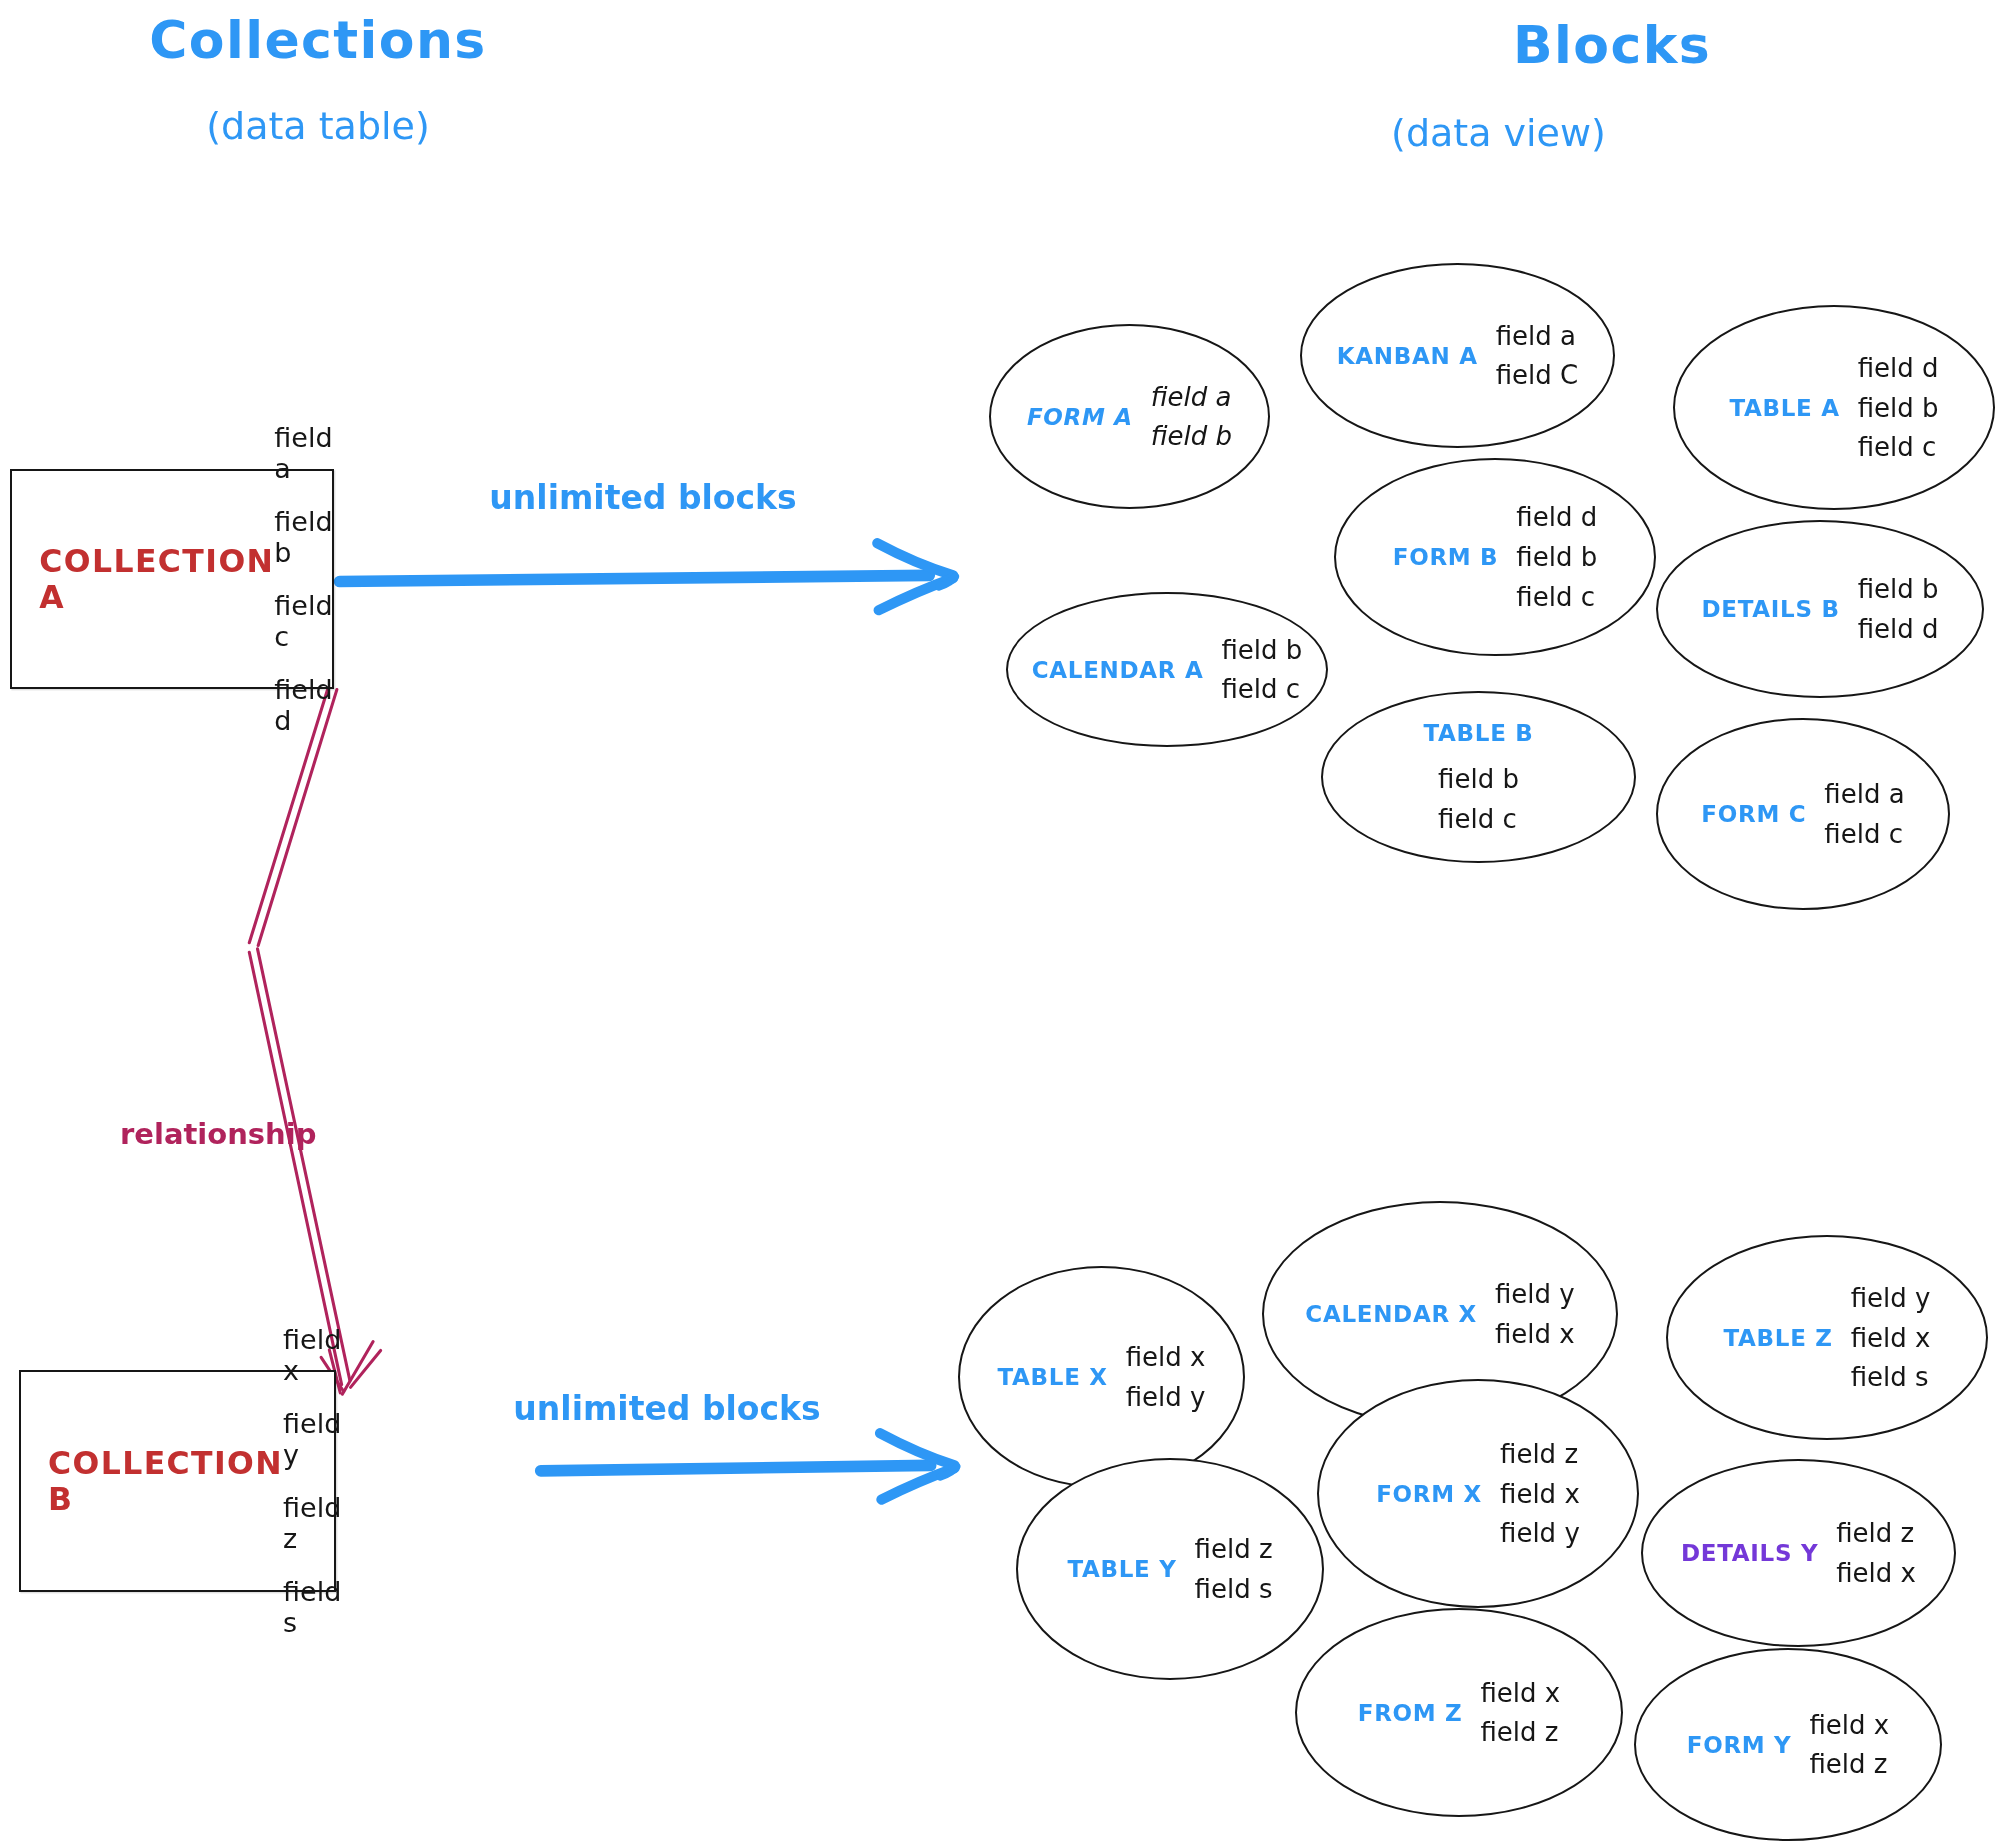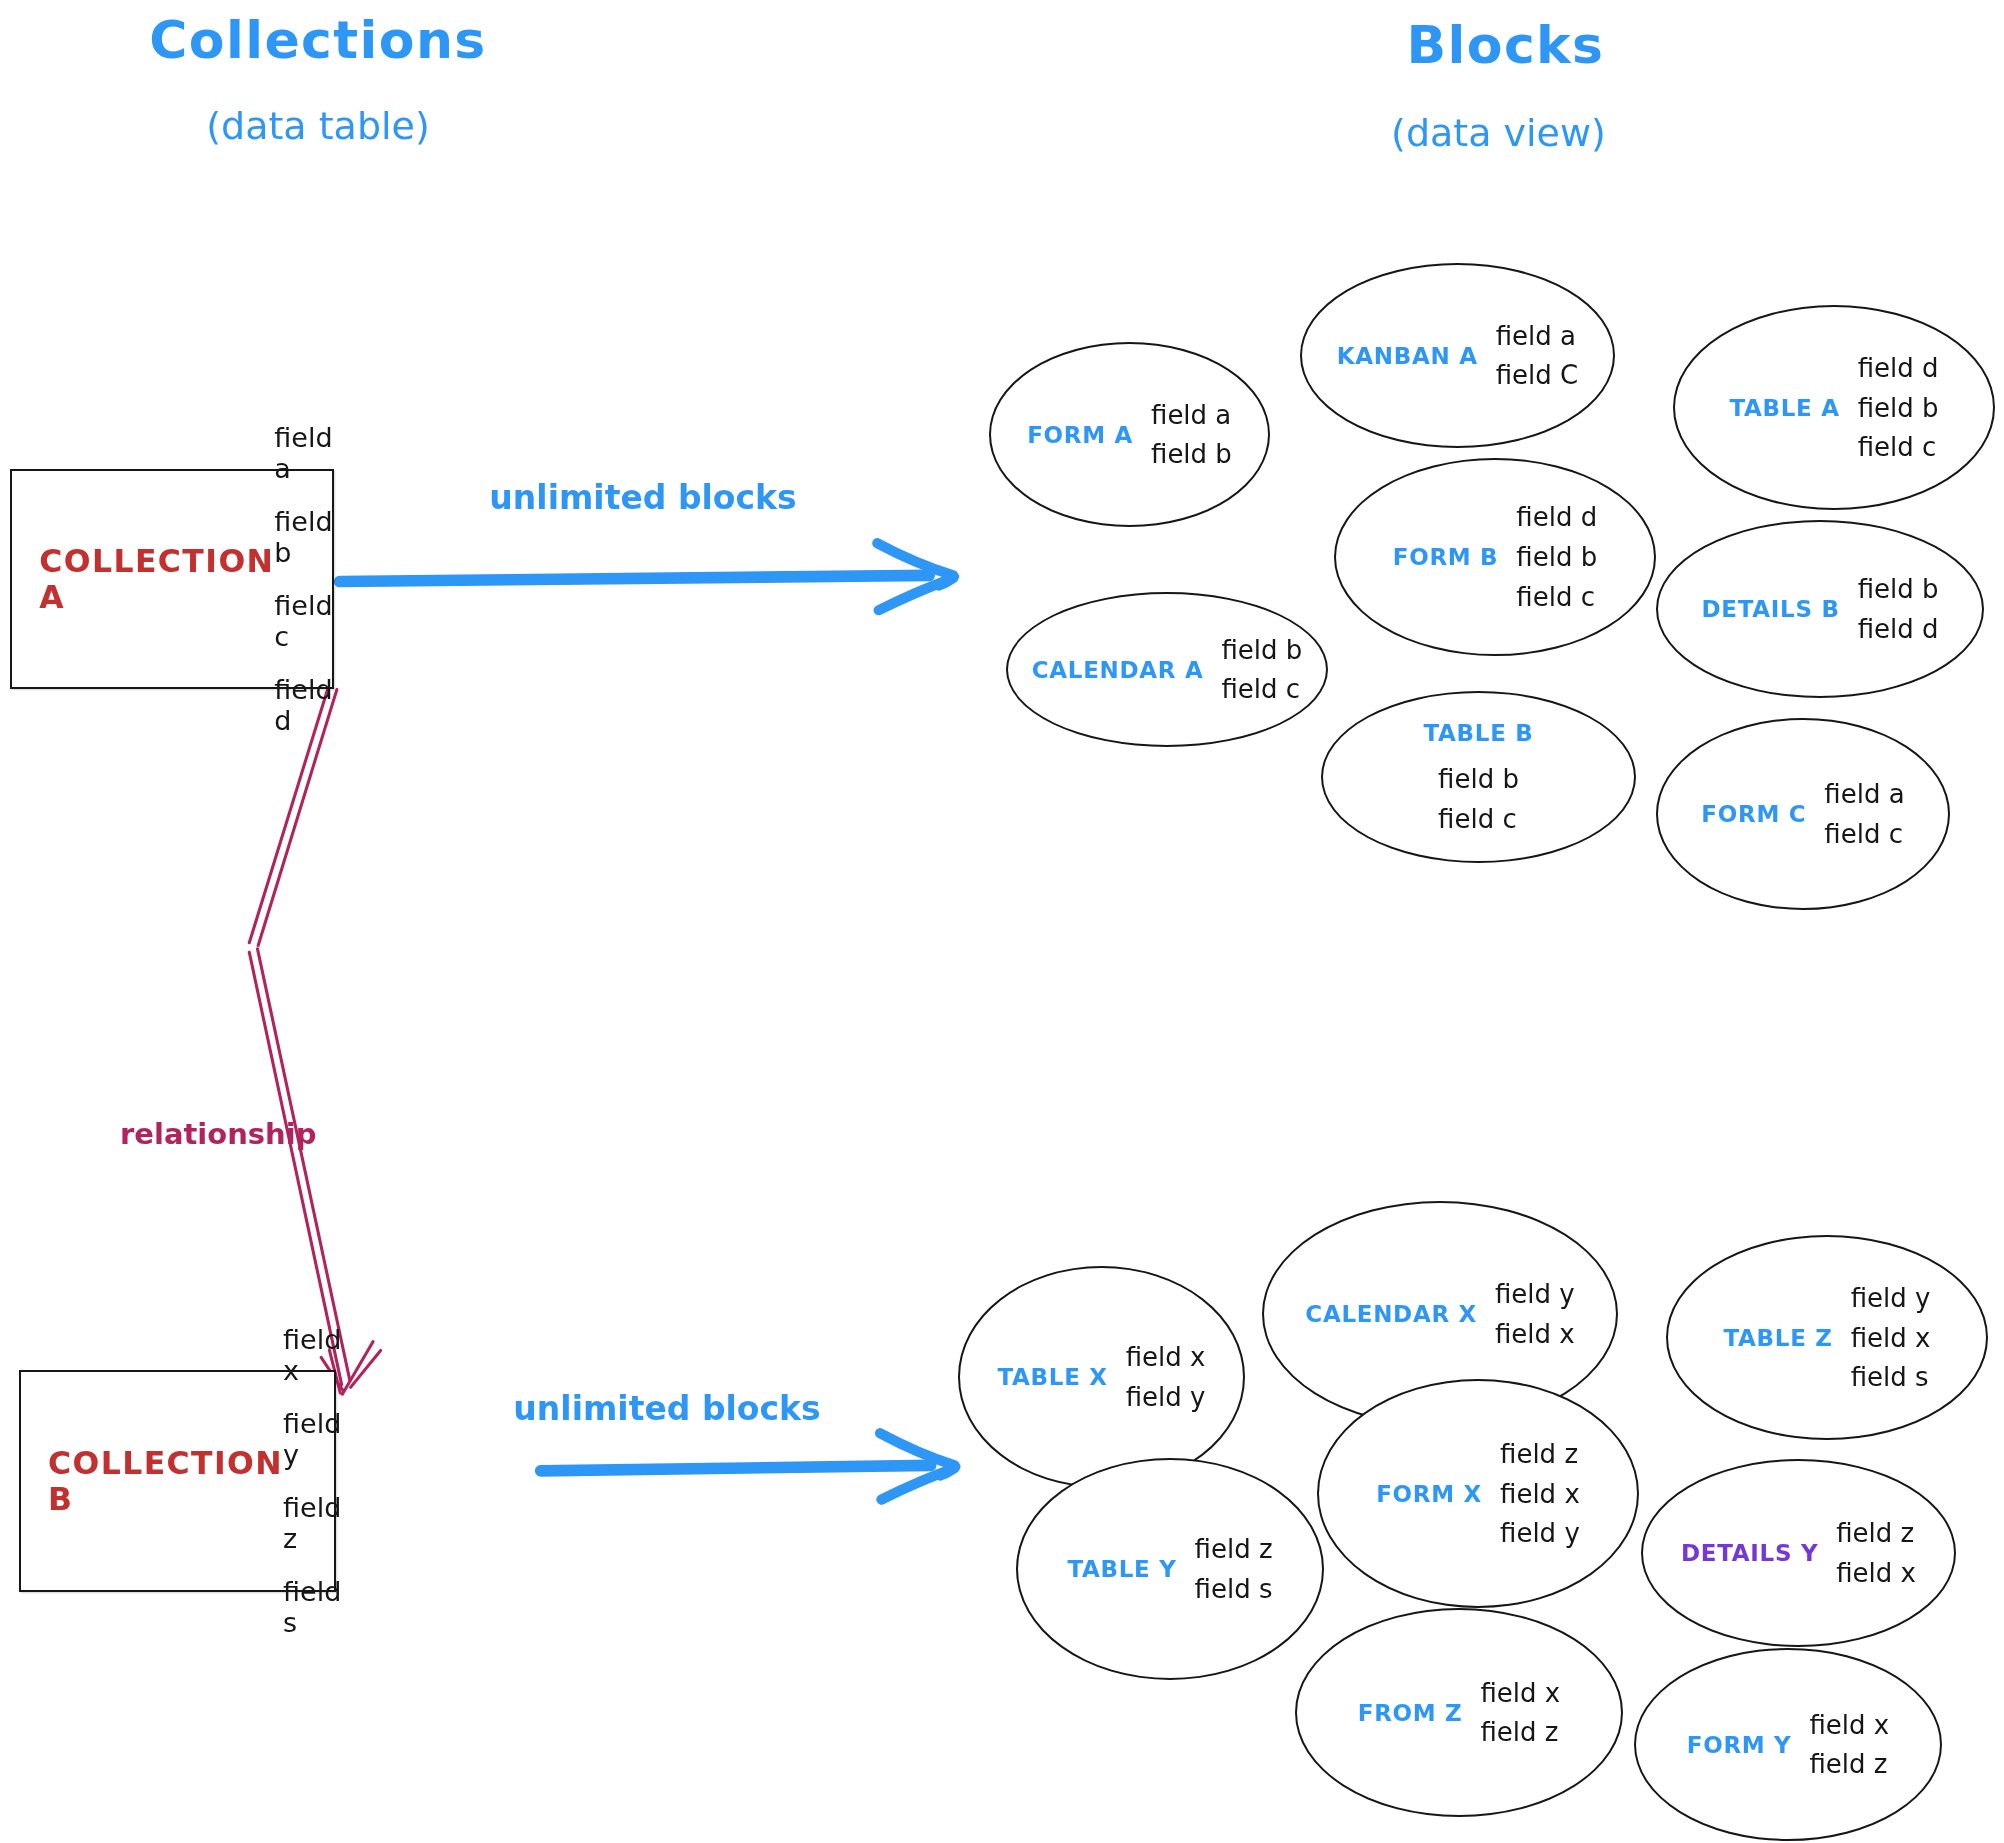--- a/index.html
+++ b/index.html
@@ -51,21 +51,21 @@
       <path d="M376 1387 L511 2018"></path>
       <path d="M469 1984 L502 2034"></path>
       <path d="M481 1973 L497 2036"></path>
       <path d="M545 1961 L500 2038"></path>
       <path d="M556 1974 L512 2028"></path>
     </g>
   </svg>
 
   <div class="hdr hdr-main" style="left:89px;top:9.6px;width:458px;">Collections</div>
   <div class="hdr hdr-sub" style="left:89px;top:104px;width:458px;">(data table)</div>
-  <div class="hdr hdr-main" style="left:1300px;top:15px;width:411px;">Blocks</div>
+  <div class="hdr hdr-main" style="left:1300px;top:15px;width:411px;text-align:right;">Blocks</div>
   <div class="hdr hdr-sub" style="left:1293px;top:111px;width:411px;">(data view)</div>
 
   <div class="arrow-label" style="left:472px;top:478px;width:342px;">unlimited blocks</div>
   <div class="arrow-label" style="left:496px;top:1389px;width:342px;">unlimited blocks</div>
   <div class="rel-label" style="left:120px;top:1117px;">relationship</div>
 
   <div class="collection" style="left:10.3px;top:469px;width:320px;height:216px;">
     <span class="cname">COLLECTION A</span>
     <div class="cfields">
       <span>field a</span>
@@ -78,21 +78,21 @@
   <div class="collection" style="left:19px;top:1370px;width:313px;height:218px;">
     <span class="cname">COLLECTION B</span>
     <div class="cfields">
       <span>field x</span>
       <span>field y</span>
       <span>field z</span>
       <span>field s</span>
     </div>
   </div>
 
-  <div class="block" style="left:989px;top:342px;width:281px;height:185px;">
+  <div class="block" style="left:989px;top:324px;width:281px;height:185px;font-style:italic;">
     <span class="blabel">FORM A</span>
     <div class="bfields">
       <span>field a</span>
       <span>field b</span>
     </div>
   </div>
 
   <div class="block" style="left:1300px;top:263px;width:315px;height:185px;">
     <span class="blabel">KANBAN A</span>
     <div class="bfields">

